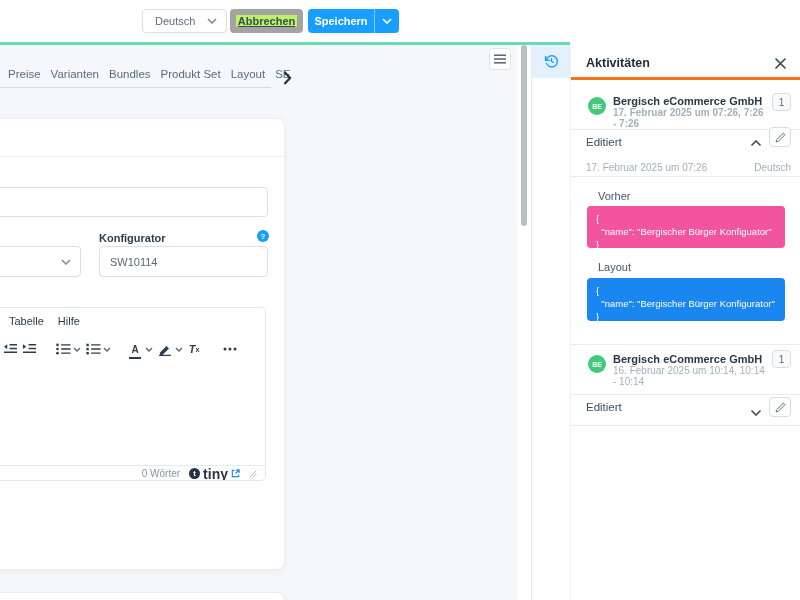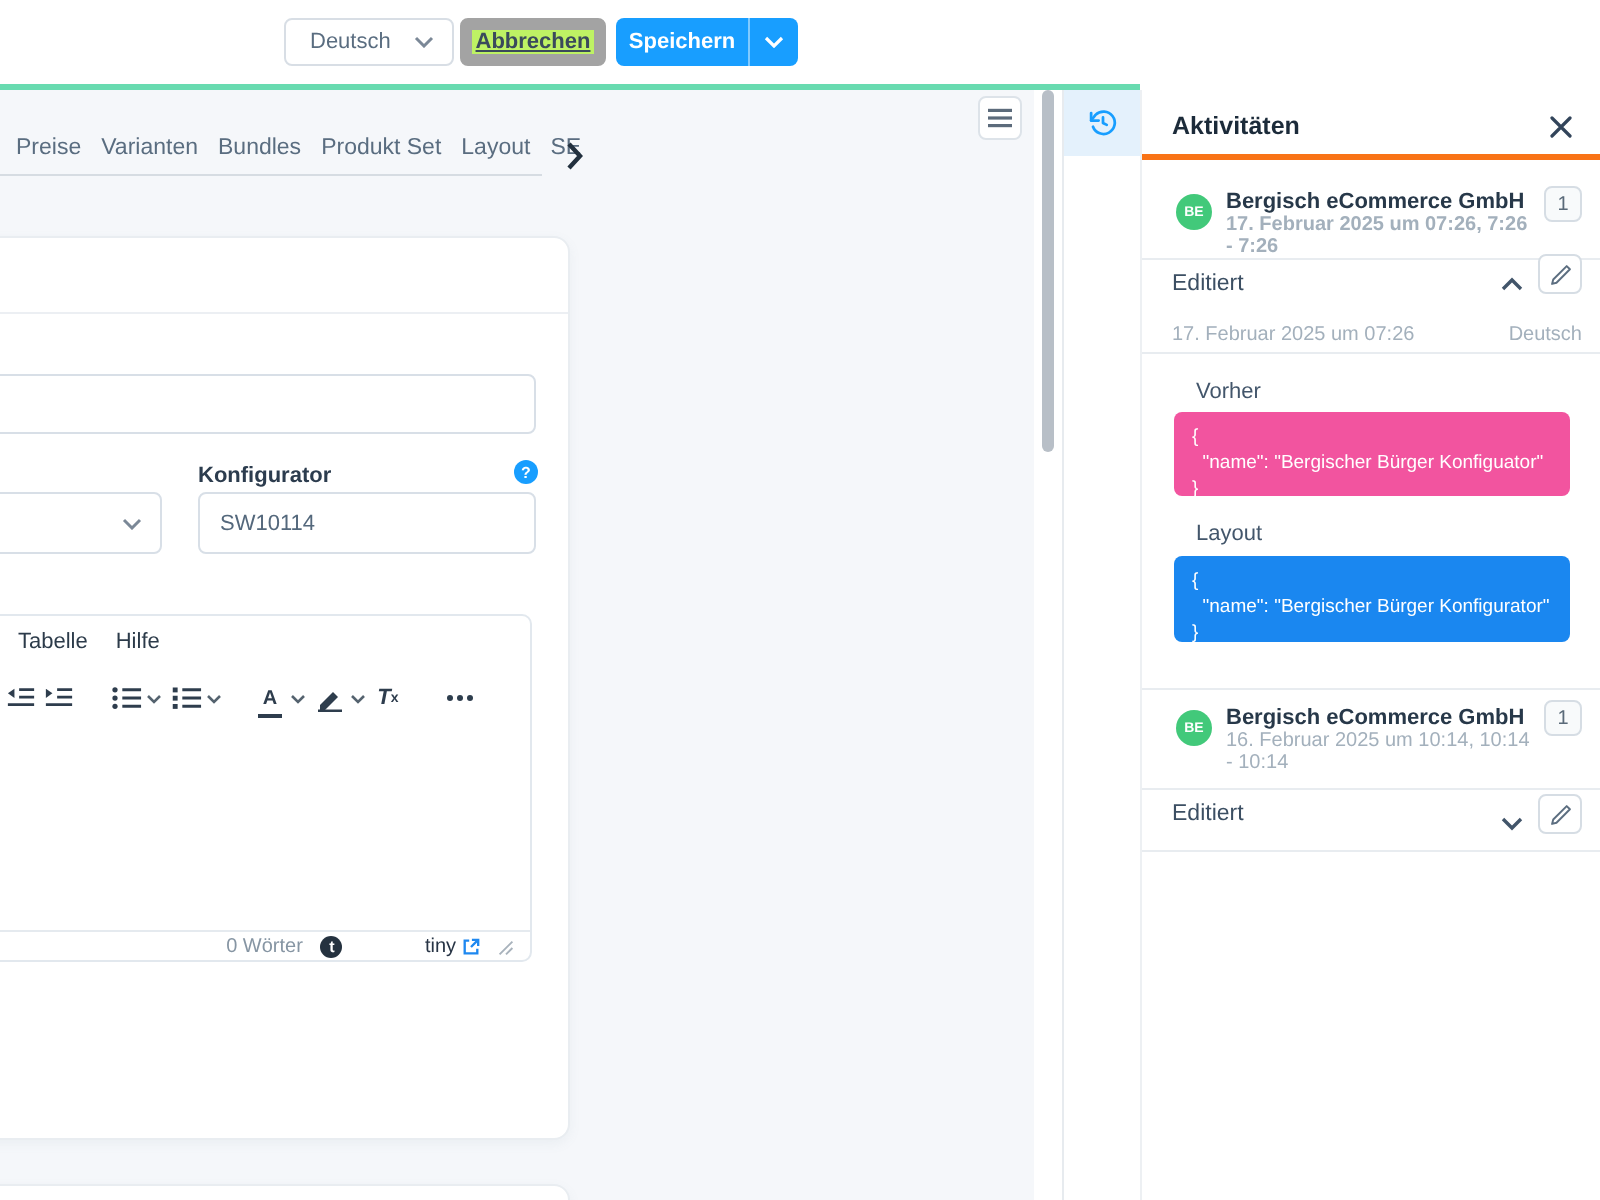--- a/index.html
+++ b/index.html
@@ -52,21 +52,21 @@
           padding-left:27px;gap:14px;font-size:11px;color:#2c3b4a;box-sizing:border-box;}
   .ed-menu{cursor:pointer;}
   .ed-icon{position:absolute;top:33px;height:16px;display:flex;align-items:center;justify-content:center;cursor:pointer;color:#2e3d4d;}
   .ed-content{position:absolute;left:0;top:54px;width:100%;height:103px;background:#fff;}
   .ed-status{position:absolute;left:0;top:157px;width:100%;height:16px;border-top:1px solid #e5eaef;
         display:flex;align-items:center;justify-content:flex-end;gap:9px;padding-right:8px;box-sizing:border-box;}
   .word-count{font-size:10px;color:#8695a3;}
   .tiny-brand{display:flex;align-items:center;gap:3px;cursor:pointer;}
   .tiny-mark{width:11px;height:11px;border-radius:50%;background:#25323f;color:#fff;font-size:8px;
         font-weight:bold;display:flex;align-items:center;justify-content:center;}
-  .tiny-word{font-size:10px;font-weight:normal;color:#273445;margin-left:38px;}
+  .tiny-word{font-size:14px;font-weight:bold;color:#273445;}
   .a-color{font-size:10px;font-weight:bold;border-bottom:2px solid #2e3d4d;line-height:11px;}
   .t-clear{font-size:11px;font-weight:bold;font-style:italic;}
   .t-clear sub{font-size:7px;font-style:normal;}
 
   
   .panel{left:531px;top:45px;width:269px;height:555px;background:#fff;border-left:1px solid #e7ebef;box-sizing:border-box;}
   .rail{position:absolute;left:0;top:0;width:39px;height:555px;border-right:1px solid #edf0f3;box-sizing:border-box;}
   .rail-item{width:38px;height:33px;display:flex;align-items:center;justify-content:center;cursor:pointer;}
   .rail-item.active{background:#e4f1fc;}
   .panel-content{position:absolute;left:39px;top:0;width:230px;height:555px;}

